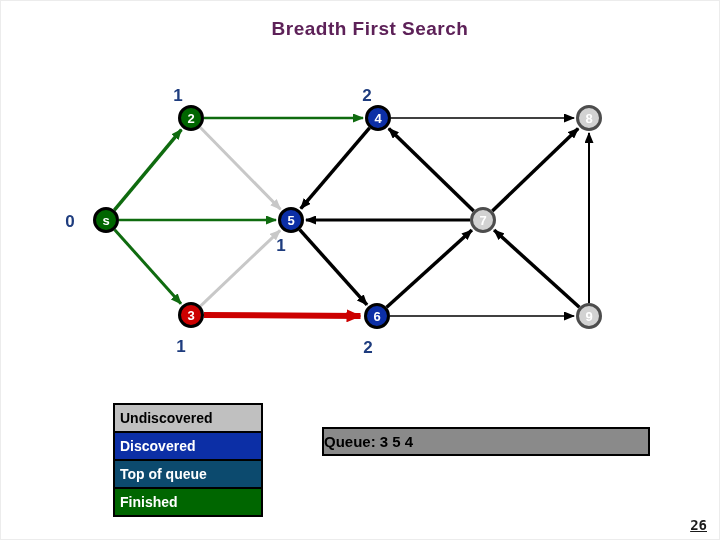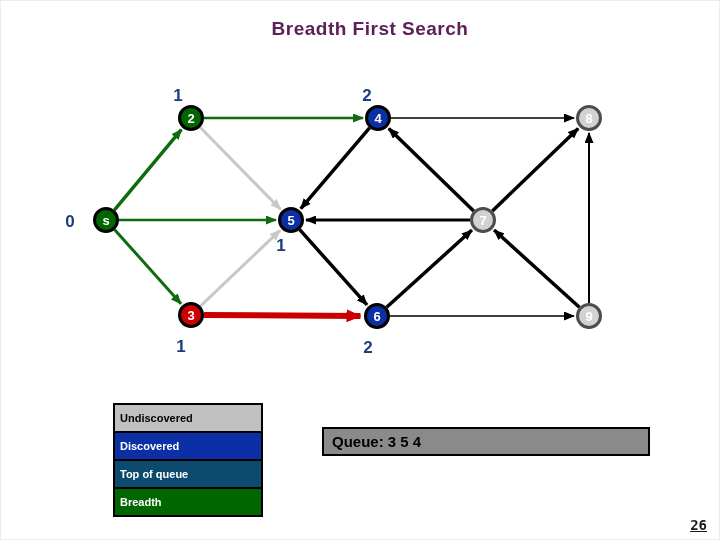--- a/index.html
+++ b/index.html
@@ -9,28 +9,28 @@
     box-shadow:inset 0 0 0 1px #ececec;
   }
   .title{
     position:absolute;top:18px;left:10px;width:100%;text-align:center;
     font-size:19px;font-weight:600;letter-spacing:.5px;margin:0;
   }
   #graph-svg{position:absolute;left:0;top:0;}
   .legend{position:absolute;left:113px;top:403px;width:150px;}
   .legend-row{
     box-sizing:border-box;height:30px;border:2px solid #000;margin-top:-2px;
-    font-size:11px;font-weight:bold;line-height:26px;padding-left:5px;
+    font-size:14px;font-weight:bold;line-height:26px;padding-left:5px;
     white-space:nowrap;
   }
   .legend-row:first-child{margin-top:0;}
   .queue-box{
     position:absolute;left:322px;top:427px;width:328px;height:29px;
     box-sizing:border-box;border:2px solid #000;
-    font-size:15px;font-weight:bold;line-height:25px;padding-left:8px;color:#000;
+    font-size:15px;font-weight:bold;line-height:25px;color:#000;
   }
   .page-number{
     position:absolute;right:13px;bottom:7px;font-size:14px;font-weight:bold;
     color:#1a1a1a;font-family:"DejaVu Sans Mono",monospace;text-decoration:underline;
   }
 </style>
 </head>
 <body>
 
 <div class="slide">
@@ -110,21 +110,21 @@
       <g>
         <circle cx="589" cy="316" r="11.5" fill="#d2d2d2" stroke="#4d4d4d" stroke-width="3"></circle>
         <text x="589" y="320.5" text-anchor="middle" fill="#ffffff" font-size="13" font-weight="bold" font-family="&quot;Liberation Sans&quot;, sans-serif">9</text>
       </g>
     </svg>
 
   <div class="legend">
     <div class="legend-row" style="background: rgb(192, 192, 192); color: rgb(0, 0, 0);">Undiscovered</div>
     <div class="legend-row" style="background: rgb(12, 47, 166); color: rgb(255, 255, 255);">Discovered</div>
     <div class="legend-row" style="background: #0c4a6e; color: rgb(255, 255, 255);">Top of queue</div>
-    <div class="legend-row" style="background: rgb(0, 102, 0); color: rgb(255, 255, 255);">Breadth</div>
+    <div class="legend-row" style="background: rgb(0, 102, 0); color: rgb(255, 255, 255);">Finished</div>
   </div>
 
   <div class="queue-box" style="background: rgb(138, 138, 138);">
     <span>Queue: 3 5 4</span>
   </div>
 
   <div class="page-number">26</div>
 
 </div>
 

